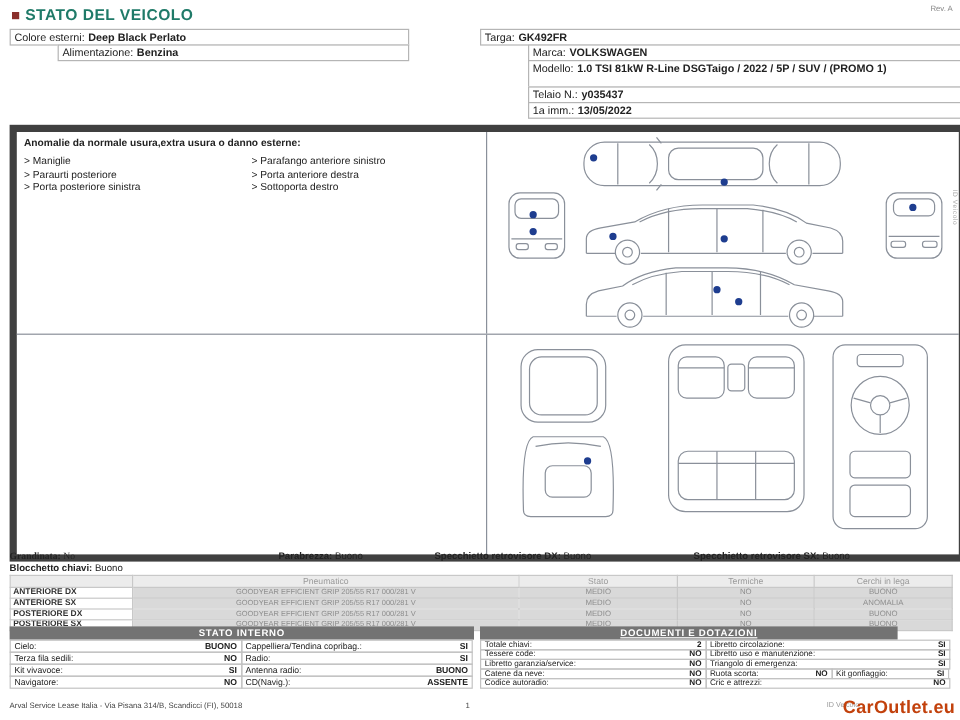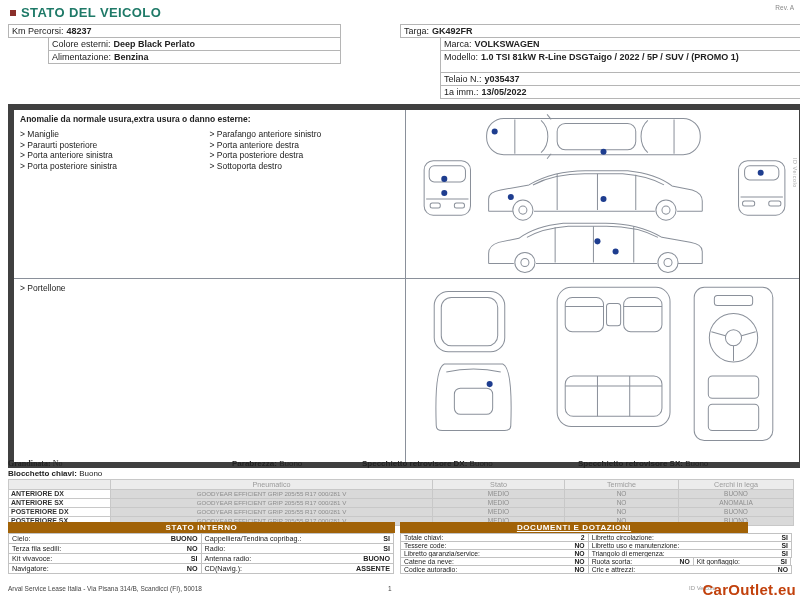--- a/index.html
+++ b/index.html
@@ -44,21 +44,21 @@
   
   .tires{left:8px;top:479px;border-collapse:collapse;table-layout:fixed;}
   .tires td{border:1px solid #c8c8c8;overflow:hidden;white-space:nowrap;padding:0;}
   .tires tr.th td{background:#ececec;color:#9a9a9a;font-size:7.2px;text-align:center;height:9px;line-height:9px;}
   .tires tr.dr td{height:8px;line-height:8px;}
   .tires tr.dr td.c-pos{font-size:7px;font-weight:bold;color:#333;padding-left:2px;background:#fff;}
   .tires tr.dr td.c-tire{background:#d9d9d9;color:#8d8d8d;font-size:6.2px;text-align:center;}
   .tires tr.dr td.c-mid{background:#d9d9d9;color:#8d8d8d;font-size:6.5px;text-align:center;}
 
   
-  .secbar{height:11px;background:#a16207;color:#fff;font-size:8px;font-weight:bold;text-align:center;line-height:11px;letter-spacing:.6px;}
+  .secbar{height:11px;background:#737373;color:#fff;font-size:8px;font-weight:bold;text-align:center;line-height:11px;letter-spacing:.6px;}
   .sb-left{left:8px;top:522px;width:387px;}
   .sb-right{left:400px;top:522px;width:348px;text-decoration:underline;}
 
   
   .si{left:8px;top:533px;width:387px;}
   .doc{left:400px;top:533px;width:393px;}
   .kvrow{display:flex;}
   .kvrow + .kvrow{margin-top:-1px;text-align:center;}
   .kvcell{display:flex;justify-content:space-between;border:1px solid #c2c2c2;padding:0 3px;box-sizing:border-box;}
   .kvcell + .kvcell{margin-left:-1px;}
@@ -77,48 +77,45 @@
 </head>
 <body>
 
 <div class="abs hdr">
   <span class="title-sq"></span>
   <span class="page-title">STATO DEL VEICOLO</span>
 </div>
 <span class="abs rev">Rev. A</span>
 
 <div class="abs vtable vt-left">
-  <div class="vrow"><span class="l">Km Percorsi:</span><span class="v">48237</span></div>
   <div class="vrow"><span class="l">Colore esterni:</span><span class="v">Deep Black Perlato</span></div>
   <div class="vrow"><span class="l">Alimentazione:</span><span class="v">Benzina</span></div>
 </div>
 
 <div class="abs vtable vt-right">
   <div class="vrow"><span class="l">Targa:</span><span class="v">GK492FR</span></div>
   <div class="vrow"><span class="l">Marca:</span><span class="v">VOLKSWAGEN</span></div>
   <div class="vrow tall"><span class="l">Modello:</span><span class="v">1.0 TSI 81kW R-Line DSGTaigo / 2022 / 5P / SUV / (PROMO 1)</span></div>
   <div class="vrow"><span class="l">Telaio N.:</span><span class="v">y035437</span></div>
   <div class="vrow"><span class="l">1a imm.:</span><span class="v">13/05/2022</span></div>
 </div>
 
 <div class="abs bigbox">
   <div class="row-ext">
     <div class="an-text">
       <div class="an-title">Anomalie da normale usura,extra usura o danno esterne:</div>
       <div class="an-cols">
         <div class="an-col">
           <div class="an-item">&gt; Maniglie</div>
           <div class="an-item">&gt; Paraurti posteriore</div>
-          <div class="an-item">&gt; Porta anteriore sinistra</div>
           <div class="an-item">&gt; Porta posteriore sinistra</div>
         </div>
         <div class="an-col">
           <div class="an-item">&gt; Parafango anteriore sinistro</div>
           <div class="an-item">&gt; Porta anteriore destra</div>
-          <div class="an-item">&gt; Porta posteriore destra</div>
           <div class="an-item">&gt; Sottoporta destro</div>
         </div>
       </div>
     </div>
     <div class="an-diagram">
       <svg width="100%" height="100%" viewBox="0 0 390 166" preserveAspectRatio="xMidYMid meet">
         <defs>
           <g id="sideprofile" stroke="#8a909a" fill="none" stroke-width="1">
             <path d="M82 100 L82 88 Q82 81 94 79 L122 74 Q146 60 178 60 L220 60 Q248 63 264 75 L284 79 Q294 82 294 90 L294 100"></path>
             <path d="M126 74 Q147 63 177 63 L215 63 Q240 65 256 74"></path>
@@ -175,21 +172,20 @@
           <circle cx="190" cy="130" r="3"></circle>
           <circle cx="208" cy="140" r="3"></circle>
           <circle cx="352" cy="62" r="3"></circle>
         </g>
       </svg>
       <span class="vert-id">ID Veicolo</span>
     </div>
   </div>
   <div class="row-int">
     <div class="an-text">
-      <div class="an-item">&gt; Portellone</div>
     </div>
     <div class="an-diagram">
       <svg width="100%" height="100%" viewBox="0 0 390 181" preserveAspectRatio="xMidYMid meet">
         <g stroke="#8a909a" fill="none" stroke-width="1">
 
           <g>
             <rect x="28" y="12" width="70" height="60" rx="14"></rect>
             <rect x="35" y="18" width="56" height="48" rx="10"></rect>
           </g>
 

